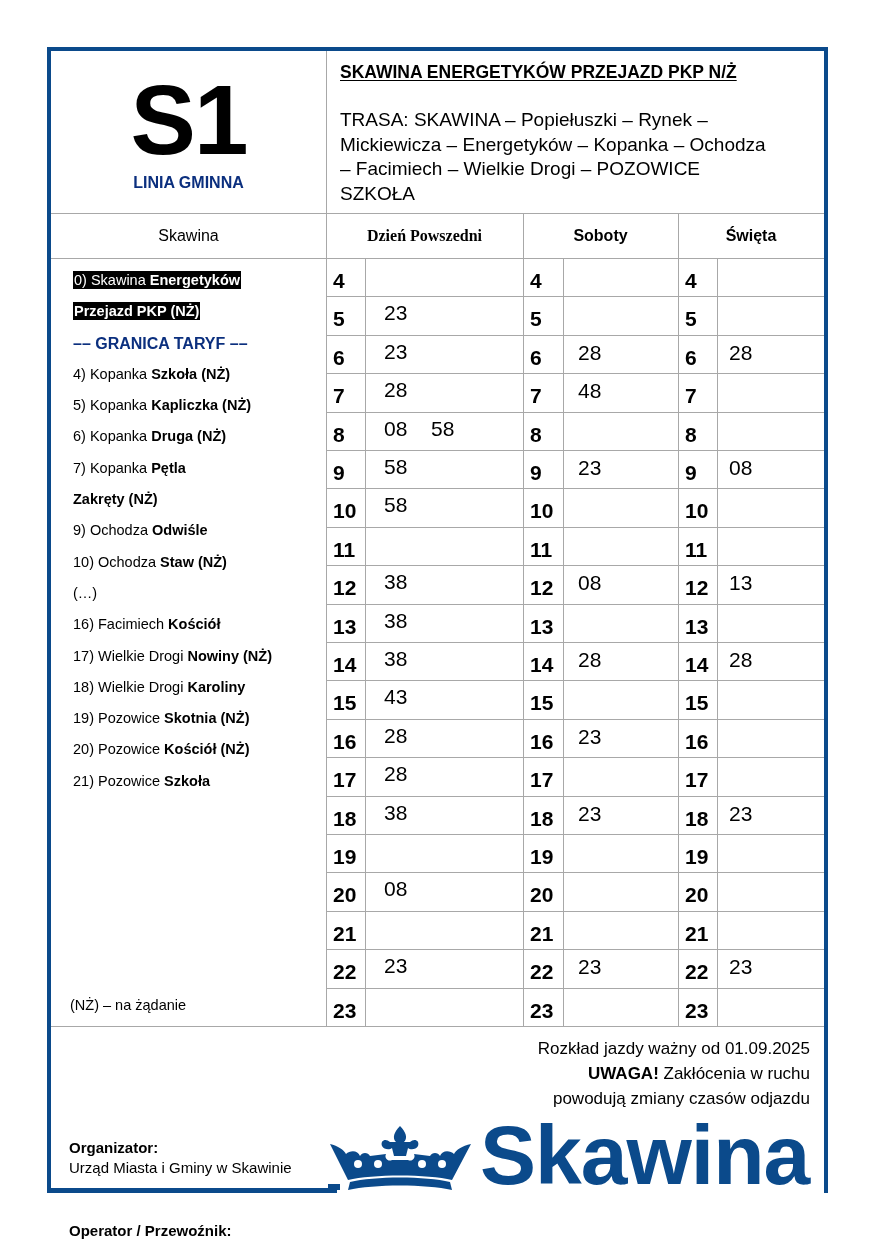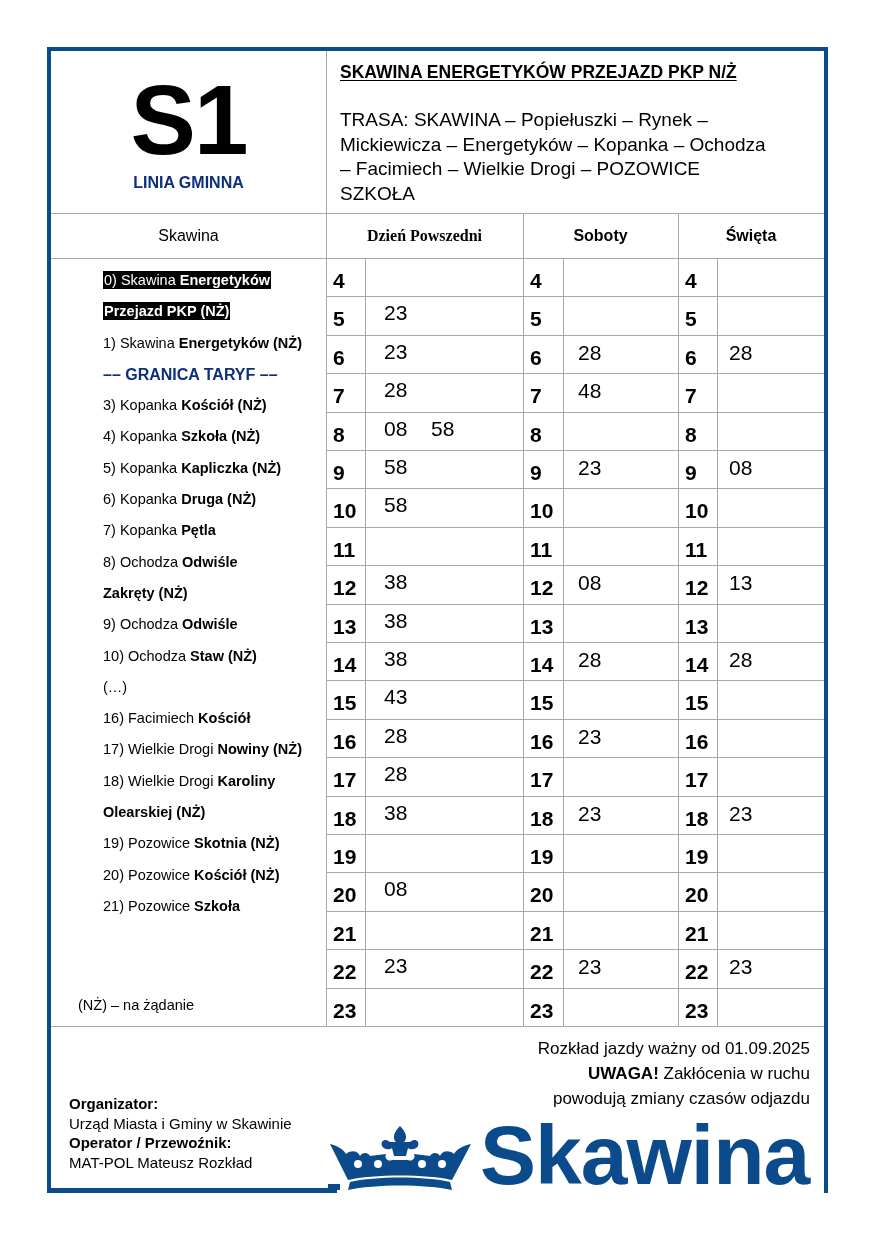--- a/index.html
+++ b/index.html
@@ -34,42 +34,42 @@
   .route {
     position: absolute; left: 340px; top: 108px; width: 440px; font-size: 19px; line-height: 24.5px;
   }
 
   .col-head {
     position: absolute; top: 213px; height: 45px; display: flex; align-items: center; justify-content: center;
     font-size: 16px;
   }
   .col-head.b { font-weight: bold; }
 
-  .stops { position: absolute; left: 73px; top: 265px; width: 250px; margin-left: 30px; }
+  .stops { position: absolute; left: 73px; top: 265px; width: 250px; }
   .stop {
     height: 31.3px; line-height: 31.3px; font-size: 14.5px; white-space: nowrap;
   }
   .stop b { font-weight: bold; }
   .stop.hl span.hlbox { background: #000; color: #fff; padding: 1px 1px; }
   .stop.tariff { color: #0b2f7e; font-weight: bold; font-size: 16px; }
-  .legend { position: absolute; left: 78px; top: 997px; font-size: 14.5px; }
+  .legend { position: absolute; left: 70px; top: 997px; font-size: 14.5px; }
   .hour {
     position: absolute; font-weight: bold; font-size: 21px; top: 12px; left: 6px;
   }
   .mins {
     position: absolute; font-size: 21px; top: 6px; white-space: pre; word-spacing: 6px;
   }
 
   .validity {
     position: absolute; right: 64px; top: 1036px; text-align: right; font-size: 17px; line-height: 25px;
   }
   .validity b { font-weight: bold; }
 
   .org { position: absolute; left: 69px; top: 1094px; font-size: 15px; line-height: 19.5px; }
-  .org .lbl { font-weight: bold; }
+  .org .lbl { font-weight: bold; margin-top: 44px; }
 
   .logo { position: absolute; left: 328px; top: 1124px; width: 500px; height: 72px; }
   .logo-word {
     position: absolute; left: 152px; top: -14px; font-weight: bold; font-size: 84px; color: #0b4a8b;
     letter-spacing: -1px; line-height: 90px;
   }
 </style>
 </head>
 <body>
 
@@ -92,36 +92,32 @@
 <div class="route">TRASA: SKAWINA – Popiełuszki – Rynek – Mickiewicza – Energetyków – Kopanka – Ochodza – Facimiech – Wielkie Drogi – POZOWICE SZKOŁA</div>
 
 <div class="col-head" style="left:51px; width:275px;">Skawina</div>
 <div class="col-head b" style="left:326px; width:197px;font-family:Liberation Serif, serif;">Dzień Powszedni</div>
 <div class="col-head b" style="left:523px; width:155px;">Soboty</div>
 <div class="col-head b" style="left:678px; width:146px;">Święta</div>
 
 <div class="stops" id="stops">
     <div class="stop hl"><span class="hlbox"><span>0) Skawina </span><b>Energetyków</b></span></div>
     <div class="stop hl"><span class="hlbox"><span></span><b>Przejazd PKP (NŻ)</b></span></div>
-    <div class="stop"><span><span>1) Skawina </span><b>Energetyków (NŻ)</b></span></div>
     <div class="stop tariff">–– GRANICA TARYF ––</div>
-    <div class="stop"><span><span>3) Kopanka </span><b>Kościół (NŻ)</b></span></div>
     <div class="stop"><span><span>4) Kopanka </span><b>Szkoła (NŻ)</b></span></div>
     <div class="stop"><span><span>5) Kopanka </span><b>Kapliczka (NŻ)</b></span></div>
     <div class="stop"><span><span>6) Kopanka </span><b>Druga (NŻ)</b></span></div>
     <div class="stop"><span><span>7) Kopanka </span><b>Pętla</b></span></div>
-    <div class="stop"><span><span>8) Ochodza </span><b>Odwiśle</b></span></div>
     <div class="stop"><span><span></span><b>Zakręty (NŻ)</b></span></div>
     <div class="stop"><span><span>9) Ochodza </span><b>Odwiśle</b></span></div>
     <div class="stop"><span><span>10) Ochodza </span><b>Staw (NŻ)</b></span></div>
     <div class="stop"><span><span>(…)</span><b></b></span></div>
     <div class="stop"><span><span>16) Facimiech </span><b>Kościół</b></span></div>
     <div class="stop"><span><span>17) Wielkie Drogi </span><b>Nowiny (NŻ)</b></span></div>
     <div class="stop"><span><span>18) Wielkie Drogi </span><b>Karoliny</b></span></div>
-    <div class="stop"><span><span></span><b>Olearskiej (NŻ)</b></span></div>
     <div class="stop"><span><span>19) Pozowice </span><b>Skotnia (NŻ)</b></span></div>
     <div class="stop"><span><span>20) Pozowice </span><b>Kościół (NŻ)</b></span></div>
     <div class="stop"><span><span>21) Pozowice </span><b>Szkoła</b></span></div>
   </div>
 <div class="legend">(NŻ) – na żądanie</div>
 
 <div id="grid">
     <div class="hour" style="left: 333px; top: 269px; position: absolute;">4</div>
     <div class="mins" style="left: 384px; top: 263px; position: absolute;"></div>
     <div class="hour" style="left: 530px; top: 269px; position: absolute;">4</div>

